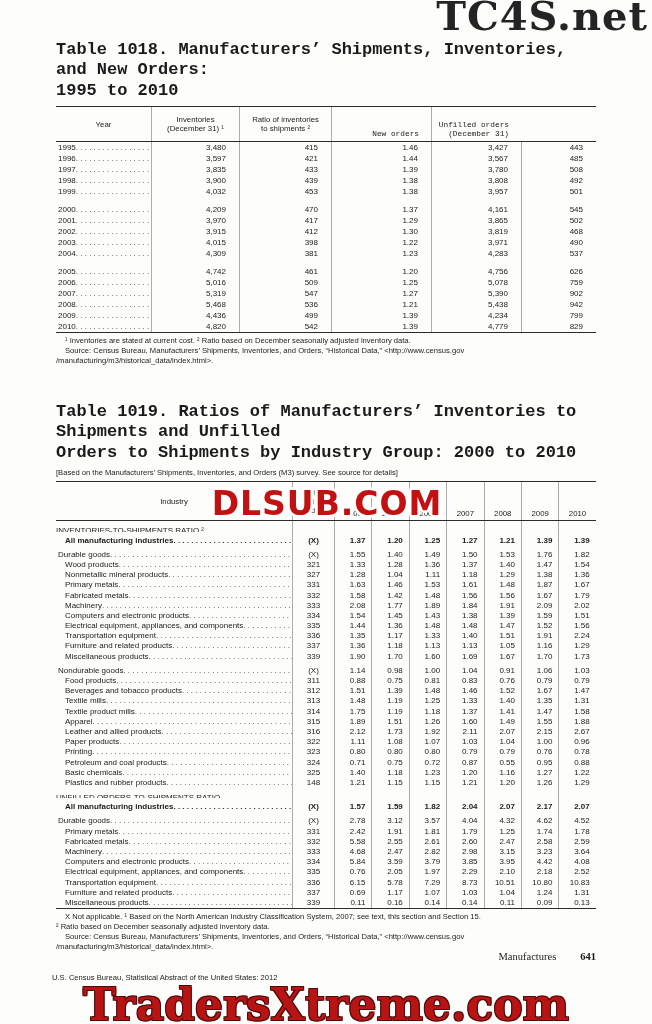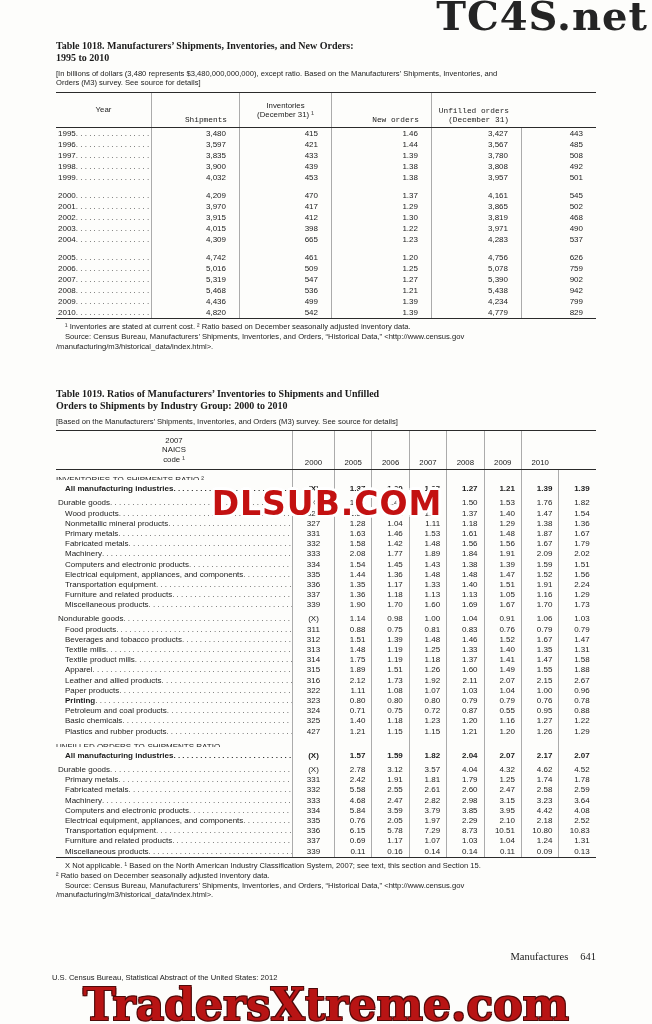--- a/index.html
+++ b/index.html
@@ -5,21 +5,21 @@
   *{margin:0;padding:0;box-sizing:border-box;}
   html,body{background:#ffffff;}
   .page{
     width:652px;height:1024px;margin:0 auto;position:relative;overflow:hidden;
     background:#fdfdfb;color:#1b1b1b;
     font-family:"Liberation Sans",sans-serif;
   }
   .content{padding:40px 56px 0 56px;}
 
   .title{
-    font-family:Liberation Serif, serif;font-weight:bold;font-size:10px;
+    font-family:Liberation Mono, monospace;font-weight:bold;font-size:17px;
     line-height:1.2;white-space:pre-line;margin-bottom:5px;
   }
   .title2{margin-top:36px;}
   .tnote{font-size:7.6px;line-height:1.25;white-space:pre-line;margin-bottom:4px;}
   .footnote{font-size:7.6px;line-height:1.3;white-space:pre-line;text-indent:9px;margin-top:3px;}
   .source{font-size:7.6px;line-height:1.3;white-space:pre-line;text-indent:9px;}
 
   .table{border-bottom:1px solid #2b2b2b;}
   .thead{display:grid;border-top:1px solid #2b2b2b;border-bottom:1px solid #2b2b2b;}
   .t18g{grid-template-columns:95px 88px 92px 100px 90px 75px;}
@@ -51,21 +51,21 @@
   .stub .lbl{white-space:nowrap;padding-left:2px;}
   .stub .dots{flex:1;overflow:hidden;white-space:nowrap;color:#2e2e2e;}
   .stub .dots::before{content:" . . . . . . . . . . . . . . . . . . . . . . . . . . . . . . . . . . . . . . . . . . . . . . . . . . . . . . . . . . . . . . . . . .";}
   .body18 .spacer .c{height:7px;}
   .body19 .spacer .c{height:4px;}
   .bold .c{font-weight:bold;}
   .sechead .c{height:auto;}
   .sechead .c.stub{display:block;padding:5px 0 2px 0;font-size:8px;line-height:10px;}
 
   .runhead{position:absolute;right:56px;bottom:62px;font-family:"Liberation Serif",serif;font-size:10.5px;color:#1b1b1b;}
-  .runhead .pg{font-weight:normal;margin-left:12px;}
+  .runhead .pg{font-weight:bold;margin-left:24px;}
   .attrib{position:absolute;left:52px;bottom:42px;font-size:7.6px;color:#1b1b1b;}
 
   .wm{position:absolute;font-weight:bold;pointer-events:none;white-space:nowrap;}
   .wm-top{
     top:-8px;right:4px;font-family:"DejaVu Serif",serif;font-size:40px;
     color:#242424;letter-spacing:1px;z-index:4;
   }
   .wm-mid{
     top:484px;left:50%;transform:translateX(-53%);
     font-family:"DejaVu Sans",sans-serif;font-size:33px;letter-spacing:1px;
@@ -85,29 +85,28 @@
 
 <div class="page">
 
   <div class="wm wm-top">TC4S.net</div>
   <div class="wm wm-mid">DLSUB.COM</div>
 
   <div class="content">
 
     <div class="title">Table 1018. Manufacturers’ Shipments, Inventories, and New Orders:
 1995 to 2010</div>
-    <div class="tnote">[In billions of dollars (3,480 represents $3,480,000,000,000), except ratio. Based on the Manufacturers’ Shipments, Inventories, and
-Orders (M3) survey. See source for details]</div>
 
     <div class="table">
       <div class="thead t18g">
         <div class="hc vcenter hcenter">Year</div>
-        <div class="hc hright npad">Shipments</div>
         <div class="hc hcenter vcenter">Inventories
 (December 31) ¹</div>
+        <div class="hc hcenter vcenter">Ratio of inventories
+to shipments ²</div>
         <div class="hc hright npad">New orders</div>
         <div class="hc hright npad">Unfilled orders
 (December 31)</div>
       </div>
       <div class="body18">
           <div class="trow t18g">
             <div class="c stub">
               <div class="lbl">1995</div>
               <div class="dots"></div>
             </div>
@@ -212,21 +211,21 @@
             <div class="c num">1.22</div>
             <div class="c num">3,971</div>
             <div class="c num">490</div>
           </div>
           <div class="trow t18g">
             <div class="c stub">
               <div class="lbl">2004</div>
               <div class="dots"></div>
             </div>
             <div class="c num">4,309</div>
-            <div class="c num">665</div>
+            <div class="c num">381</div>
             <div class="c num">1.23</div>
             <div class="c num">4,283</div>
             <div class="c num">537</div>
           </div>
           <div class="trow spacer t18g">
             <div class="c"></div>
             <div class="c"></div>
             <div class="c"></div>
             <div class="c"></div>
             <div class="c"></div>
@@ -304,20 +303,21 @@
     <div class="footnote">¹ Inventories are stated at current cost.  ² Ratio based on December seasonally adjusted inventory data.</div>
     <div class="source">Source: Census Bureau, Manufacturers’ Shipments, Inventories, and Orders, “Historical Data,” &lt;http://www.census.gov
 /manufacturing/m3/historical_data/index.html&gt;.</div>
 
     <div class="title title2">Table 1019. Ratios of Manufacturers’ Inventories to Shipments and Unfilled
 Orders to Shipments by Industry Group: 2000 to 2010</div>
     <div class="tnote">[Based on the Manufacturers’ Shipments, Inventories, and Orders (M3) survey. See source for details]</div>
 
     <div class="table">
       <div class="thead t19g t19head">
+        <div class="hc vcenter hcenter">Industry</div>
         <div class="hc hcenter vcenter">2007
 NAICS
 code ¹</div>
       <div class="hc yearh">2000</div>
           <div class="hc yearh">2005</div>
           <div class="hc yearh">2006</div>
           <div class="hc yearh">2007</div>
           <div class="hc yearh">2008</div>
           <div class="hc yearh">2009</div>
           <div class="hc yearh">2010</div>
@@ -642,21 +642,21 @@
             <div class="c num">1.11</div>
             <div class="c num">1.08</div>
             <div class="c num">1.07</div>
             <div class="c num">1.03</div>
             <div class="c num">1.04</div>
             <div class="c num">1.00</div>
             <div class="c num">0.96</div>
           </div>
           <div class="trow t19g">
             <div class="c stub">
-              <div class="lbl" style="padding-left: 9px; font-weight: bold;">Printing</div>
+              <div class="lbl" style="padding-left: 9px;">Printing</div>
               <div class="dots"></div>
             </div>
             <div class="c code">323</div>
             <div class="c num">0.80</div>
             <div class="c num">0.80</div>
             <div class="c num">0.80</div>
             <div class="c num">0.79</div>
             <div class="c num">0.79</div>
             <div class="c num">0.76</div>
             <div class="c num">0.78</div>
@@ -687,21 +687,21 @@
             <div class="c num">1.20</div>
             <div class="c num">1.16</div>
             <div class="c num">1.27</div>
             <div class="c num">1.22</div>
           </div>
           <div class="trow t19g">
             <div class="c stub">
               <div class="lbl" style="padding-left: 9px;">Plastics and rubber products</div>
               <div class="dots"></div>
             </div>
-            <div class="c code">427</div>
+            <div class="c code">148</div>
             <div class="c num">1.21</div>
             <div class="c num">1.15</div>
             <div class="c num">1.15</div>
             <div class="c num">1.21</div>
             <div class="c num">1.20</div>
             <div class="c num">1.26</div>
             <div class="c num">1.29</div>
           </div>
           <div class="trow t19g sechead">
             <div class="c stub">UNFILLED ORDERS-TO-SHIPMENTS RATIO</div>

